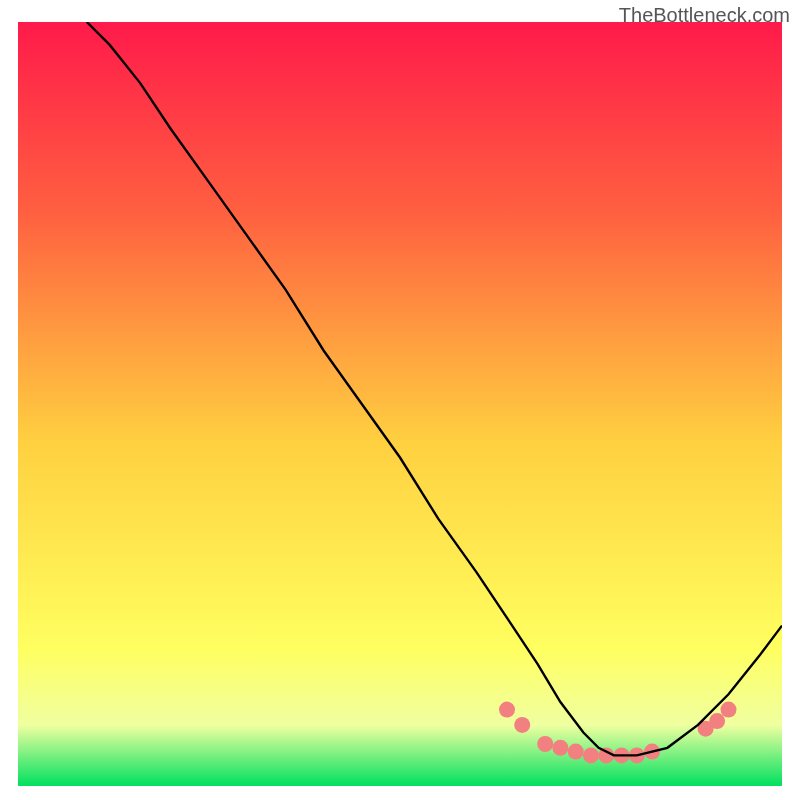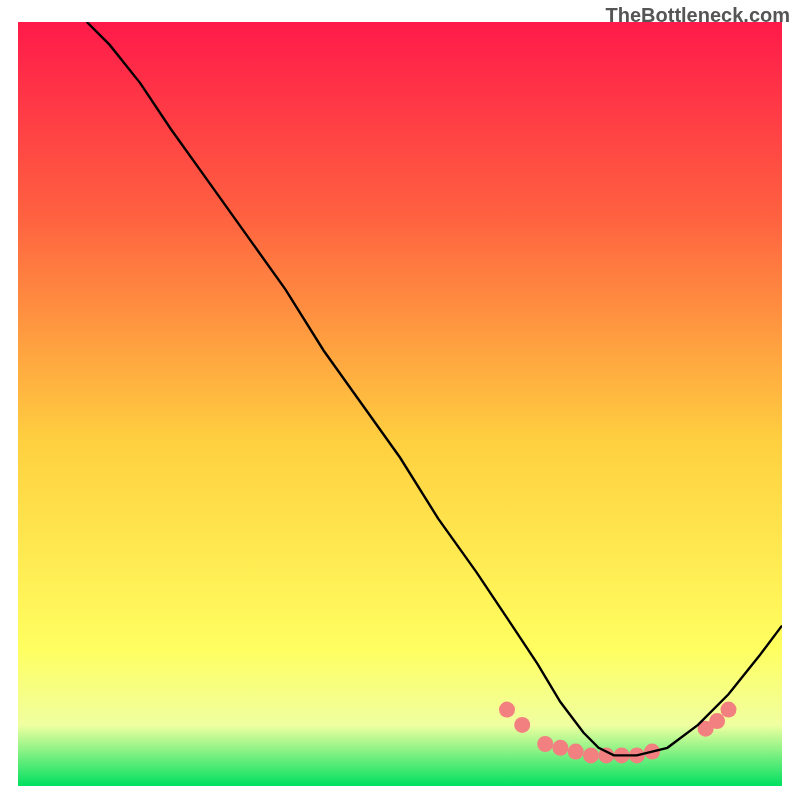--- a/index.html
+++ b/index.html
@@ -11,21 +11,21 @@
     position: relative;
     overflow: hidden;
     font-family: Arial, sans-serif;
   }
   .watermark {
     position: absolute;
     top: 4px;
     right: 10px;
     font-size: 20px;
     color: #555;
-    font-weight: 700;
+    font-weight: 400;
     z-index: 10;
   }
   .plot-area {
     position: absolute;
     left: 18px;
     top: 22px;
     width: 764px;
     height: 764px;
     overflow: hidden;
   }

